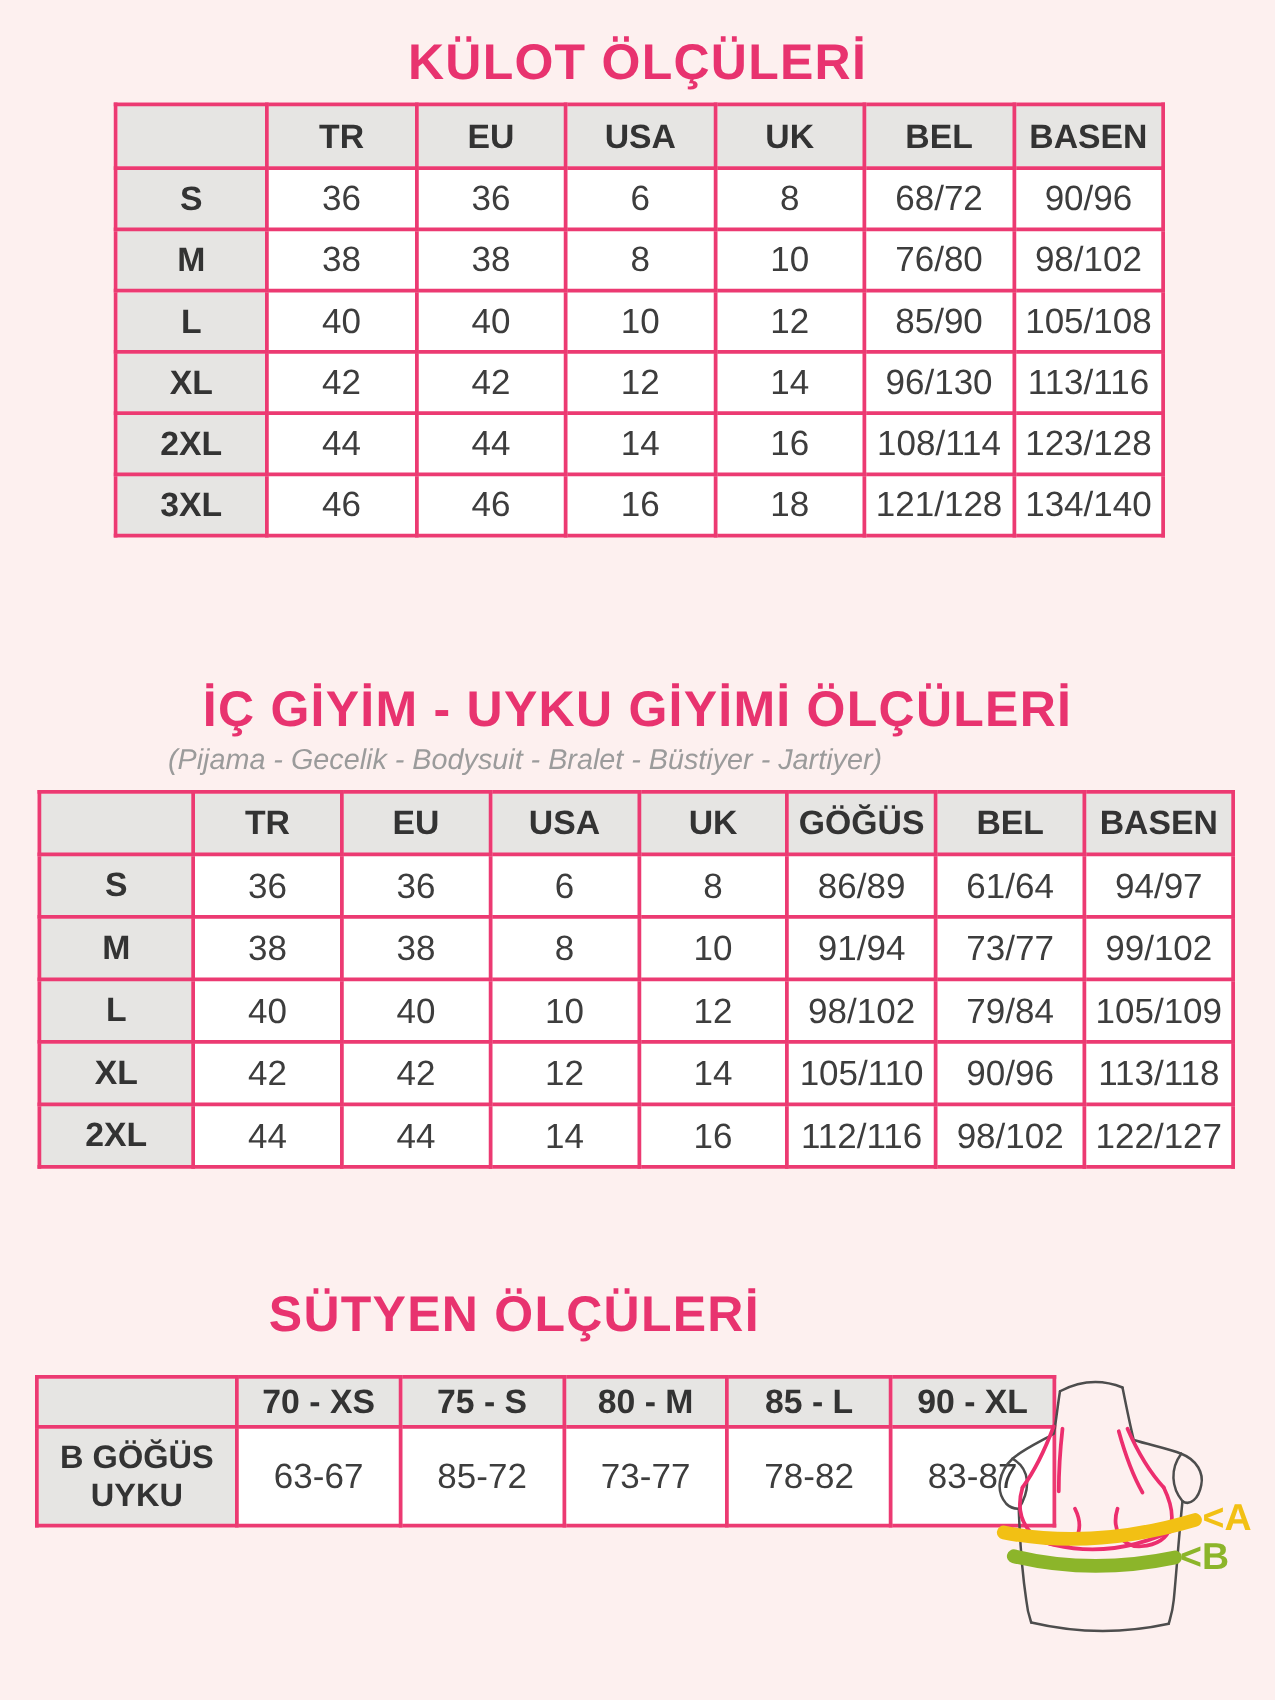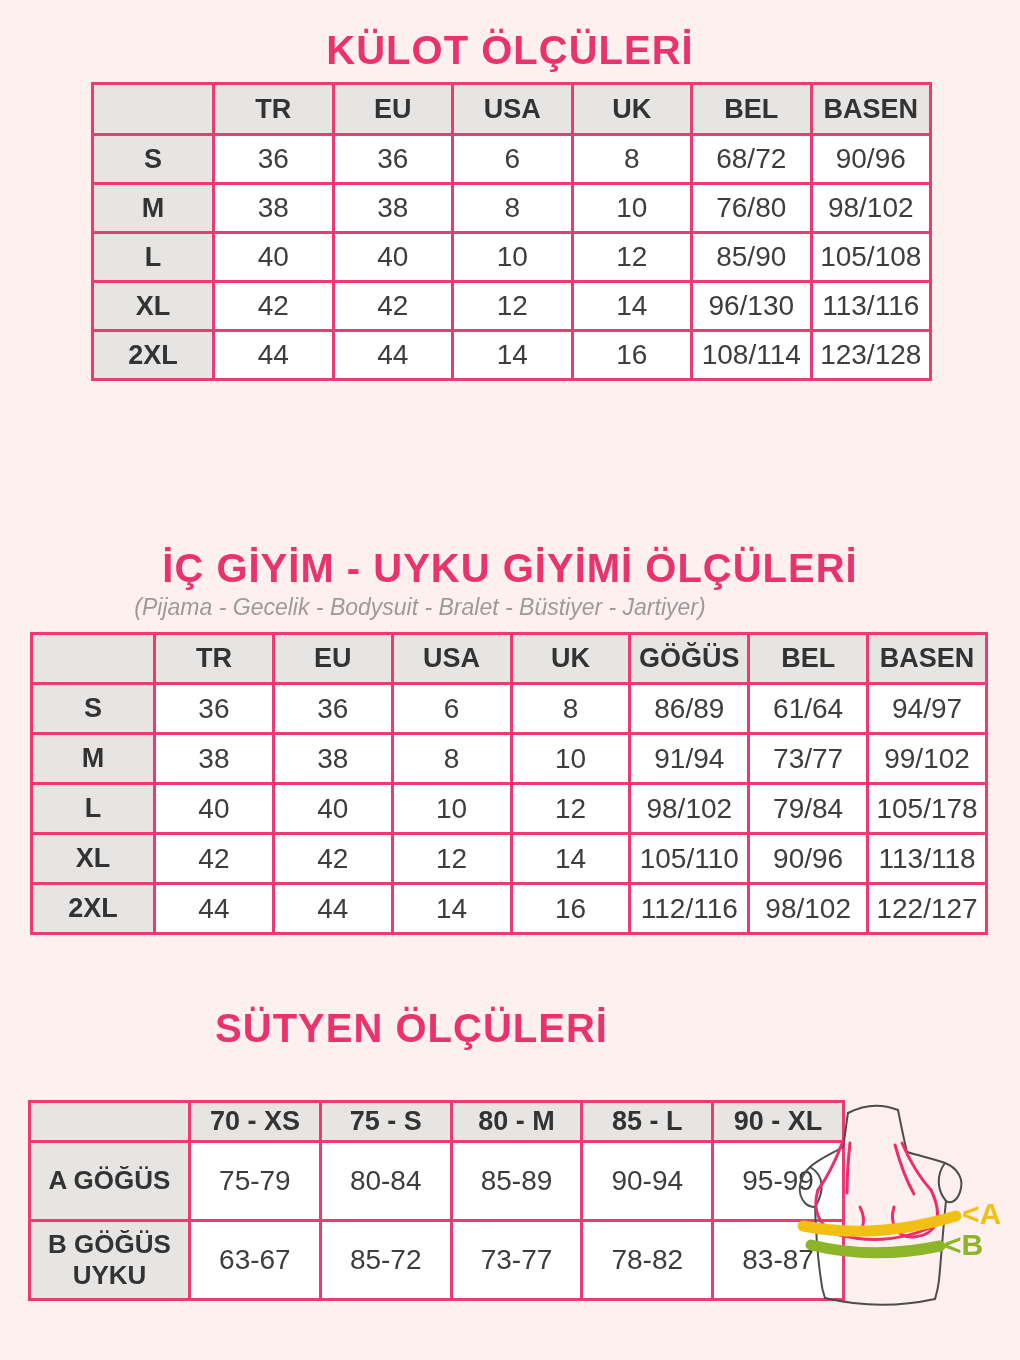--- a/index.html
+++ b/index.html
@@ -79,21 +79,21 @@
   .tbl3 tbody tr{height:79px;}
   .tbl3 th.first{width:157px;}
   .tbl3 tbody th{font-size:26px;line-height:1.2;padding:0 6px;}
   .tbl3 thead th{font-size:27px;}
 
   .t1{top:30px;left:0;}
   .pos-tbl1{top:82px;left:91px;}
   .t2{top:548px;left:0;}
   .pos-sub{top:596px;left:0;}
   .pos-tbl2{top:632px;left:30px;}
-  .t3{top:1008px;left:28px;width:767px;}
+  .t3{top:1032px;left:28px;width:767px;}
   .pos-tbl3{top:1100px;left:28px;}
   .diagram{top:1095px;left:795px;width:225px;height:265px;}
   .diagram svg{display:block;width:225px;height:265px;}
   .measure-label{font-family:"Liberation Sans",sans-serif;font-weight:700;font-size:30px;}
 </style>
 </head>
 <body>
 
 <div>
 
@@ -149,20 +149,29 @@
           <td>113/116</td>
         </tr>
         <tr>
           <th>2XL</th>
           <td>44</td>
           <td>44</td>
           <td>14</td>
           <td>16</td>
           <td>108/114</td>
           <td>123/128</td>
+        </tr>
+        <tr>
+          <th>3XL</th>
+          <td>46</td>
+          <td>46</td>
+          <td>16</td>
+          <td>18</td>
+          <td>121/128</td>
+          <td>134/140</td>
         </tr>
       </tbody>
     </table>
 
   <h1 class="abs sec-title t2">İÇ GİYİM - UYKU GİYİMİ ÖLÇÜLERİ</h1>
 
   <div class="abs subtitle pos-sub">(Pijama - Gecelik - Bodysuit - Bralet - Büstiyer - Jartiyer)</div>
 
   <table class="abs tbl tbl2 pos-tbl2">
       <thead>
@@ -199,21 +208,21 @@
           <td>99/102</td>
         </tr>
         <tr>
           <th>L</th>
           <td>40</td>
           <td>40</td>
           <td>10</td>
           <td>12</td>
           <td>98/102</td>
           <td>79/84</td>
-          <td>105/178</td>
+          <td>105/109</td>
         </tr>
         <tr>
           <th>XL</th>
           <td>42</td>
           <td>42</td>
           <td>12</td>
           <td>14</td>
           <td>105/110</td>
           <td>90/96</td>
           <td>113/118</td>
@@ -239,28 +248,20 @@
           <th class="first"></th>
           <th>70 - XS</th>
           <th>75 - S</th>
           <th>80 - M</th>
           <th>85 - L</th>
           <th>90 - XL</th>
         </tr>
       </thead>
       <tbody>
         <tr>
-          <th>A GÖĞÜS</th>
-          <td>75-79</td>
-          <td>80-84</td>
-          <td>85-89</td>
-          <td>90-94</td>
-          <td>95-99</td>
-        </tr>
-        <tr>
           <th>B GÖĞÜS UYKU</th>
           <td>63-67</td>
           <td>85-72</td>
           <td>73-77</td>
           <td>78-82</td>
           <td>83-87</td>
         </tr>
       </tbody>
     </table>
 

